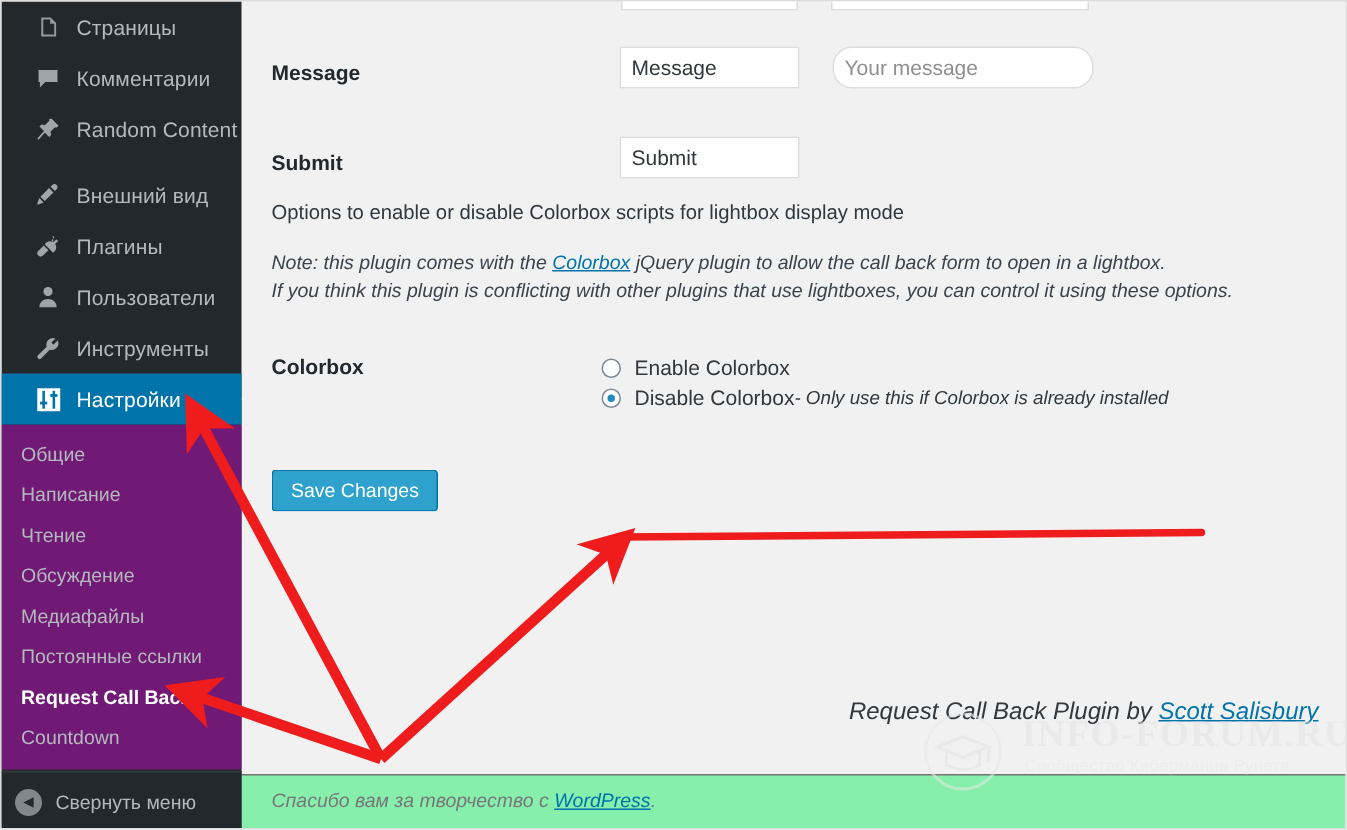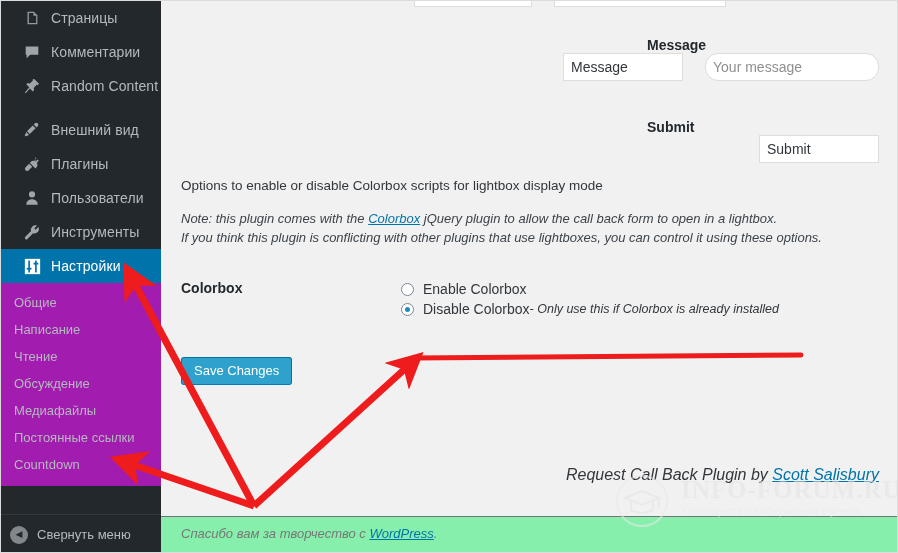--- a/index.html
+++ b/index.html
@@ -54,21 +54,21 @@
   .menu-item.active::after {
     content: "";
     position: absolute;
     right: -8px; top: 50%;
     margin-top: -8px;
     border: 8px solid transparent;
     border-right-color: #f1f1f1;
     width: 0; height: 0;
   }
   #submenu {
-    background: #a21caf;
+    background: #701a75;
     padding: 6px 0 8px 0;
   }
   .submenu-item {
     display: block;
     padding: 5px 0 5px 13px;
     color: #b4b9be;
     font-size: 13px;
     line-height: 17px;
     white-space: nowrap;
   }
@@ -120,23 +120,22 @@
   }
   .top-cut .cut-field {
     width: 118px; height: 20px;
     background: #fff;
     border: 1px solid #ddd;
   }
   .top-cut .cut-field.wide { width: 172px; }
 
   .form-row {
     display: flex;
-    align-items: flex-end;
+    align-items: center;
     padding-top: 22px;
-    flex-direction: column;
   }
   .form-row .row-label {
     width: 232px;
     font-size: 14px;
     color: #23282d;
     font-weight: bold;
     padding-top: 6px;
   }
   .form-row .row-fields {
     display: flex;
@@ -385,20 +384,21 @@
           <span class="mi-label">Настройки</span>
         </div>
       </div>
     <div id="submenu">
         <a class="submenu-item">Общие</a>
         <a class="submenu-item">Написание</a>
         <a class="submenu-item">Чтение</a>
         <a class="submenu-item">Обсуждение</a>
         <a class="submenu-item">Медиафайлы</a>
         <a class="submenu-item">Постоянные ссылки</a>
+        <a class="submenu-item current">Request Call Back</a>
         <a class="submenu-item">Countdown</a>
       </div>
 
     <div id="collapse-menu">
       <span class="collapse-ico">◀</span>
       <span>Свернуть меню</span>
     </div>
   </div>
 
   <div id="content">

